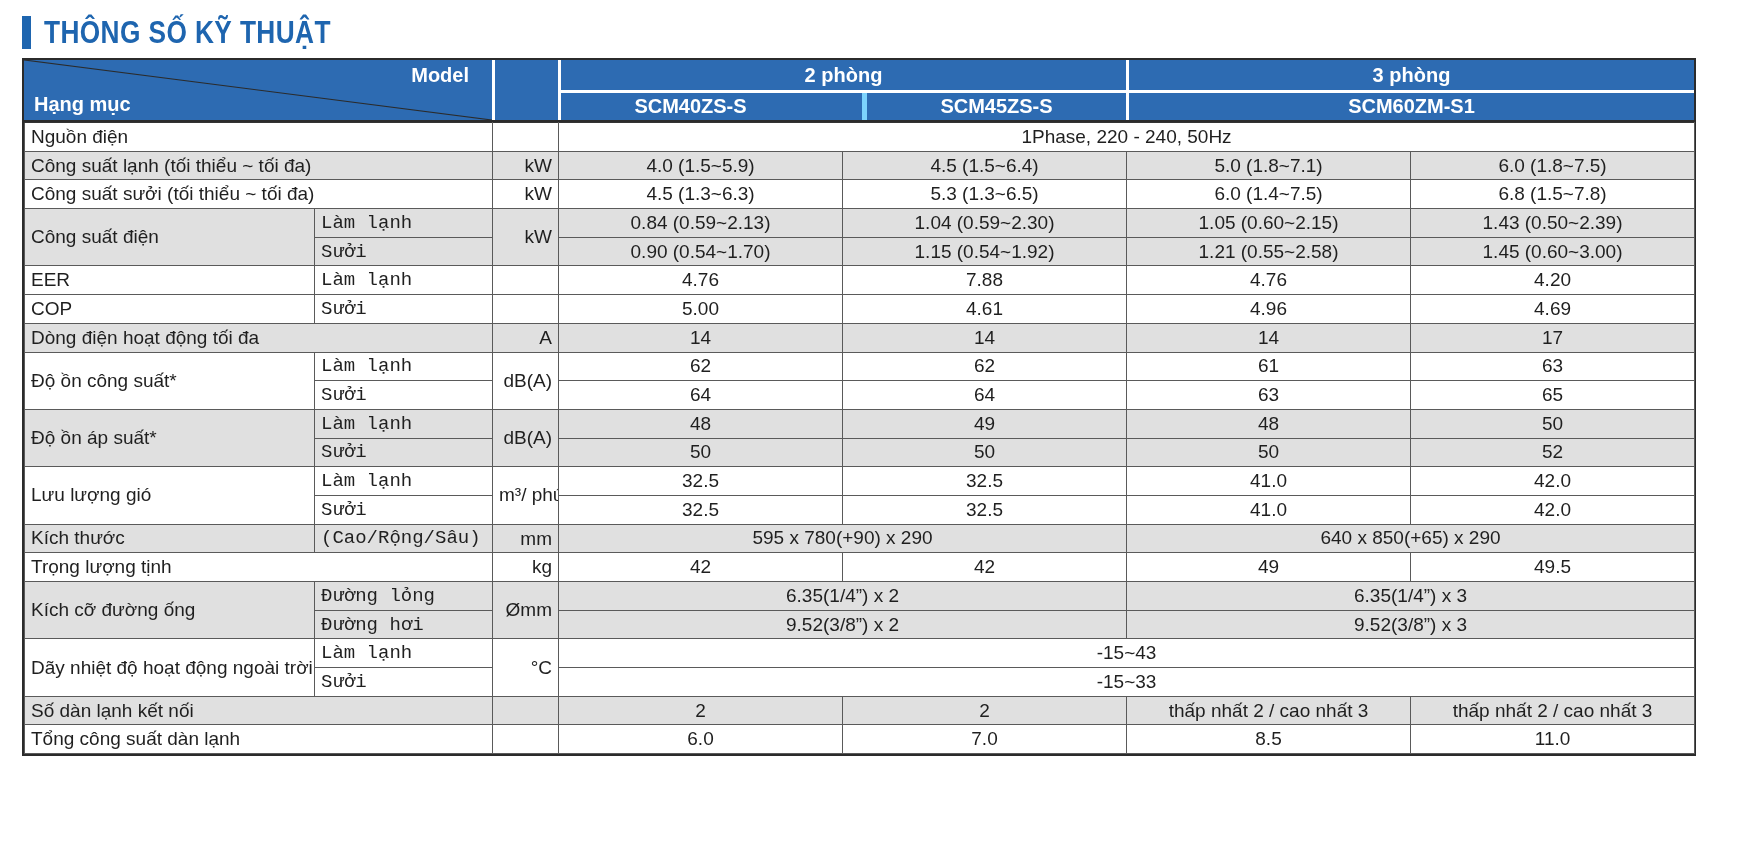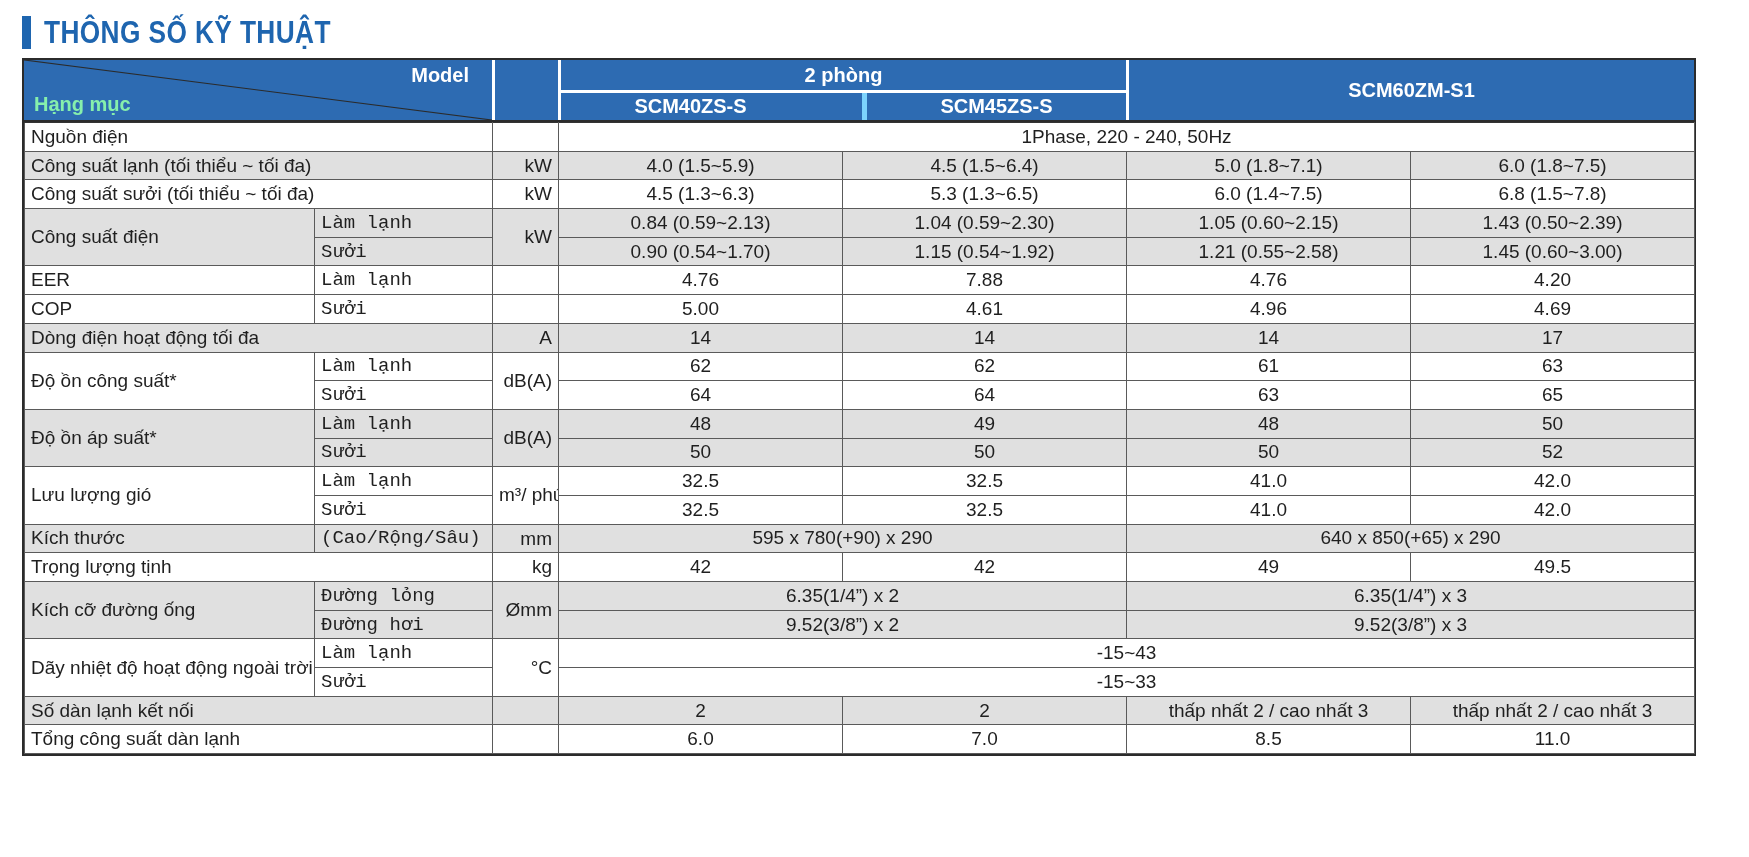--- a/index.html
+++ b/index.html
@@ -33,21 +33,21 @@
   }
   .hmodels{flex:1;display:flex;gap:42px;}
   .hmodel{
     flex:1;display:flex;align-items:center;justify-content:center;
     color:#fff;font-size:20px;font-weight:bold;background:#2d6bb2;
   }
   .hmodel + .hmodel{border-left:5px solid #7dd3fc;}
   .corner{width:468px;position:relative;}
   .corner svg{position:absolute;left:0;top:0;width:100%;height:100%;}
   .c-model{position:absolute;top:4px;right:23px;color:#fff;font-size:20px;font-weight:bold;}
-  .c-item{position:absolute;bottom:4px;left:10px;color:#86efac;font-size:20px;font-weight:bold;}
+  .c-item{position:absolute;bottom:4px;left:10px;color:#ffffff;font-size:20px;font-weight:bold;}
 
   
   table.body{width:100%;border-collapse:collapse;table-layout:fixed;background:#fff;}
   table.body tr{height:28.7px;}
   table.body td{
     border:1px solid #5a5a5a;font-size:19px;padding:0 6px;
     overflow:hidden;white-space:nowrap;background:#fff;
   }
   tr.gs td{border-top:1.8px solid #333333;}
   tr.gray td{background:#e0e0e0;}
@@ -78,20 +78,21 @@
       </div>
       <div class="hcell hunit"></div>
       <div class="hgroup">
         <div class="hglabel">2 phòng</div>
         <div class="hmodels">
           <div class="hmodel">SCM40ZS-S</div>
           <div class="hmodel">SCM45ZS-S</div>
         </div>
       </div>
       <div class="hgroup">
+        <div class="hglabel">3 phòng</div>
         <div class="hmodels">
           <div class="hmodel">SCM60ZM-S1</div>
         </div>
       </div>
     </div>
 
     <table class="body">
       <colgroup>
         <col style="width:290px">
           <col style="width:178px">

